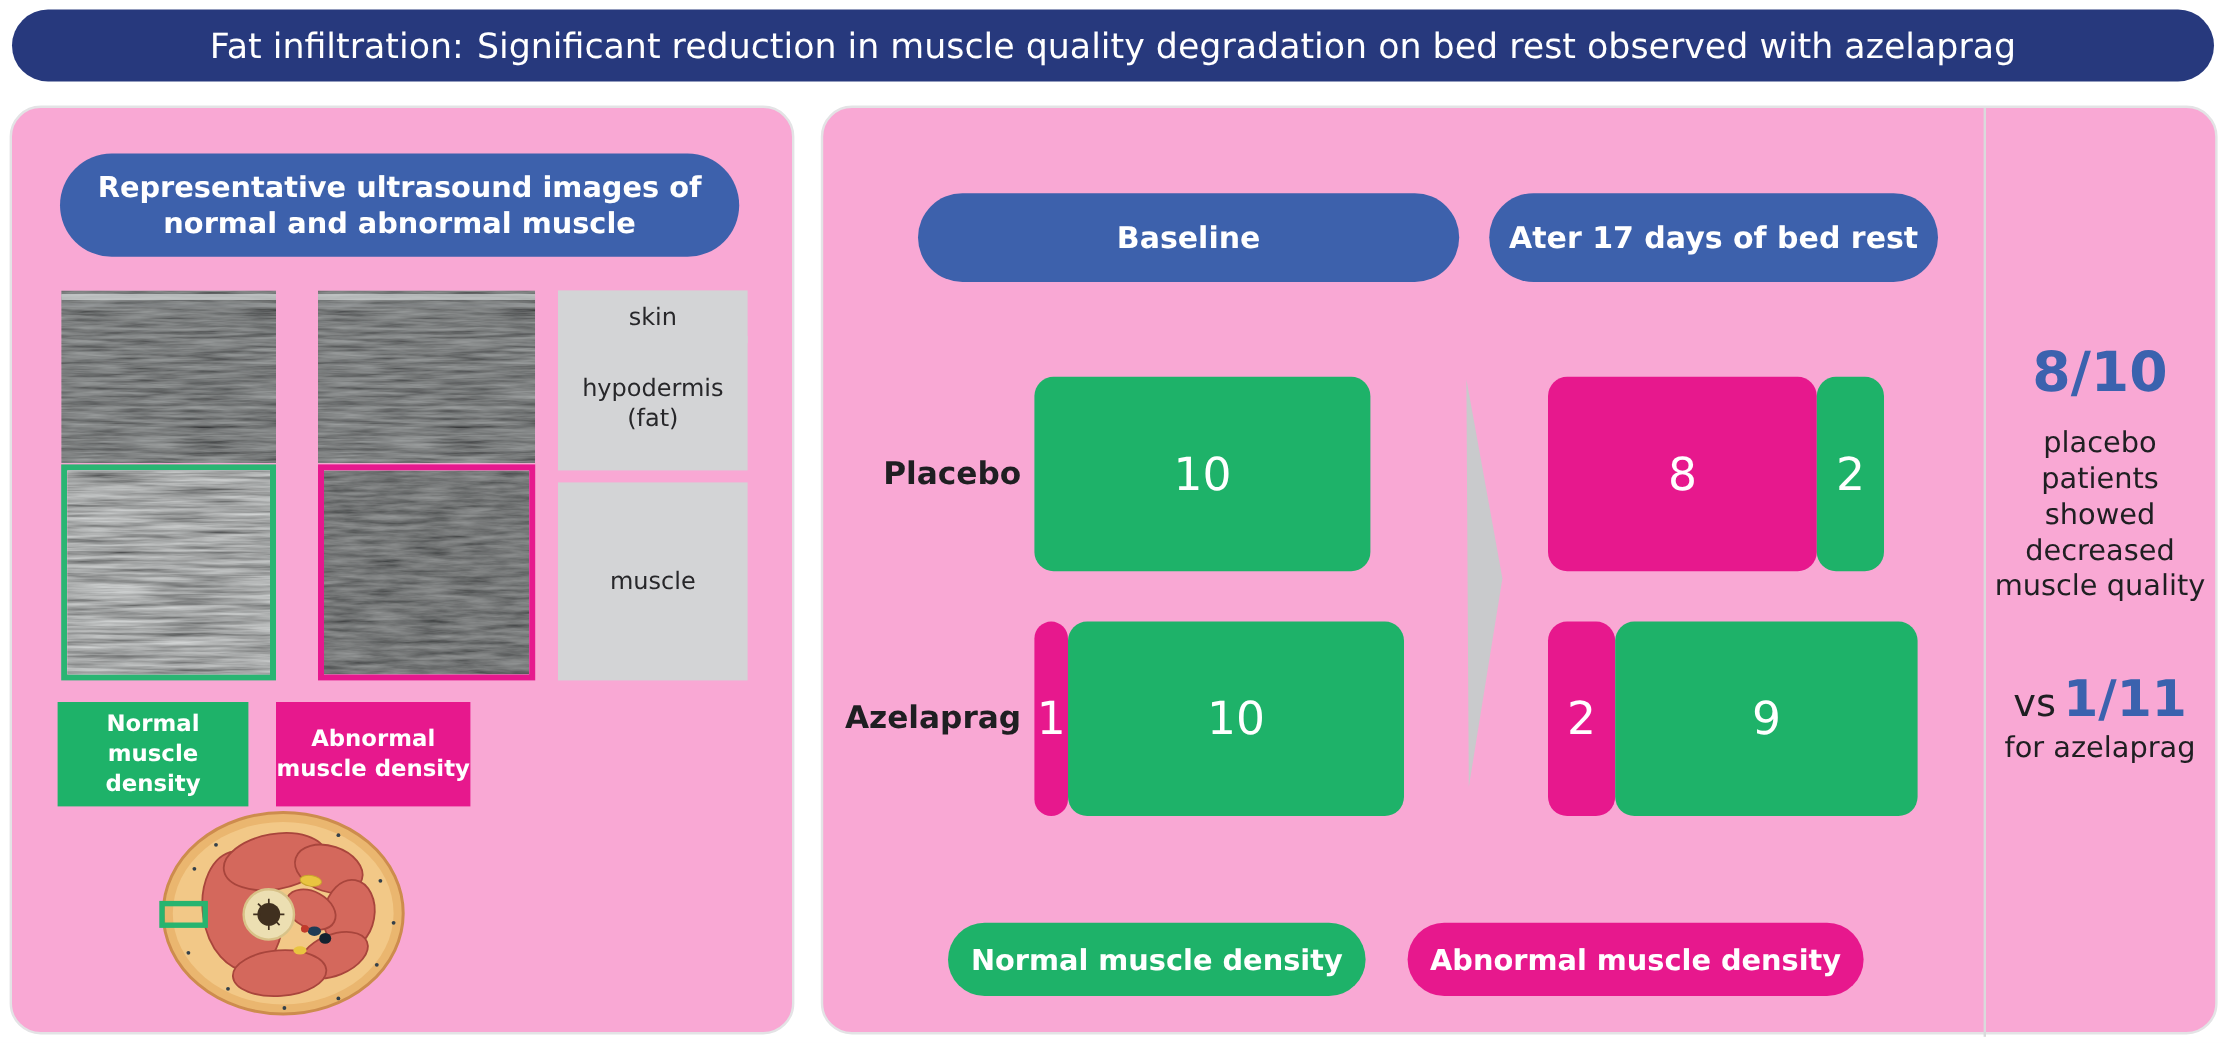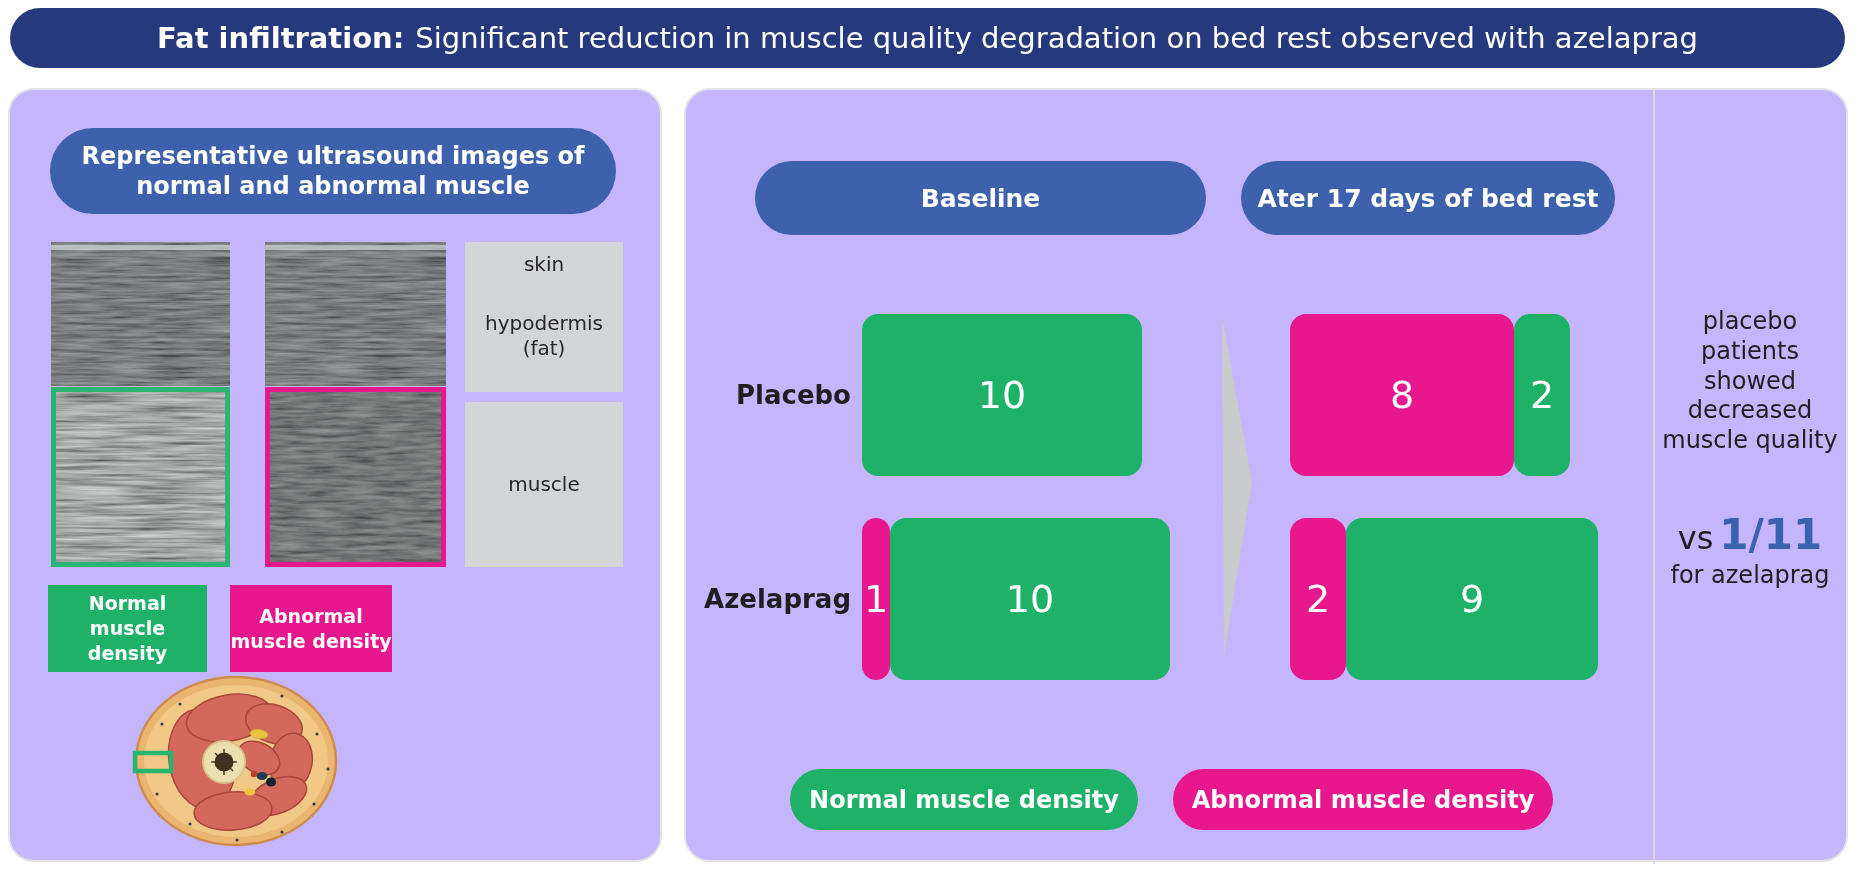--- a/index.html
+++ b/index.html
@@ -1,24 +1,24 @@
 <!DOCTYPE html>
 <html><head>
 <meta charset="utf-8">
 <style>
   html,body{margin:0;padding:0;background:#ffffff;font-family:"DejaVu Sans","Liberation Sans",sans-serif;}
   #stage{position:relative;width:1855px;height:869px;overflow:hidden;background:#ffffff;}
 
   
   .title-bar{position:absolute;left:10px;top:8px;width:1835px;height:60px;border-radius:30px;
     background:#27397d;display:flex;align-items:center;justify-content:center;color:#fff;font-size:29px;}
-  .title-lead{font-weight:bold;margin-right:11px;}
-
-  
-  .card{position:absolute;top:88px;height:774px;background:#c4b5fd;border:2px solid #e3e3e5;border-radius:26px;box-sizing:border-box;}
+  .title-lead{font-weight:normal;margin-right:11px;}
+
+  
+  .card{position:absolute;top:88px;height:774px;background:#f9a8d4;border:2px solid #e3e3e5;border-radius:26px;box-sizing:border-box;}
   #left-card{left:8px;width:654px;}
   #right-card{left:684px;width:1164px;}
 
   
   .panel-pill{position:absolute;left:40px;top:38px;width:566px;height:86px;border-radius:43px;background:#3d61ac;
     display:flex;align-items:center;justify-content:center;text-align:center;color:#fff;font-weight:bold;font-size:24px;line-height:1.25;padding:0 28px;box-sizing:border-box;}
   .us-col{position:absolute;top:152px;}
   #us-col-normal{left:41px;width:179px;}
   #us-col-abnormal{left:255px;width:181px;}
   .us-top{display:block;width:100%;height:144px;}
@@ -34,21 +34,21 @@
   .density-box{position:absolute;top:495px;height:87px;color:#fff;font-weight:bold;font-size:19px;line-height:1.3;
     display:flex;align-items:center;justify-content:center;text-align:center;}
   #density-normal{left:38px;width:159px;background:#1eb269;}
   #density-abnormal{left:220px;width:162px;background:#e7188d;}
   #cross-section{position:absolute;left:122px;top:584px;width:210px;height:175px;}
 
   
   #divider{position:absolute;left:967px;top:0;width:2px;height:774px;background:#dadadc;}
   .col-pill{position:absolute;top:71px;height:74px;border-radius:37px;background:#3d61ac;color:#fff;font-weight:bold;font-size:25px;
     display:flex;align-items:center;justify-content:center;}
-  #pill-baseline{left:69px;width:451px;text-align:center;}
+  #pill-baseline{left:79px;width:451px;text-align:center;}
   #pill-after{left:555px;width:374px;}
   .row-label{position:absolute;left:8px;width:157px;text-align:right;font-weight:bold;font-size:26px;color:#1f1f22;}
   #label-placebo{top:290px;}
   #label-azelaprag{top:494px;}
   .bar{position:absolute;height:162px;display:flex;}
   .seg{height:100%;display:flex;align-items:center;justify-content:center;color:#fff;font-weight:normal;font-size:38px;overflow:hidden;border-radius:16px;}
   .seg-pink{background:#e7188d;}
   .seg-green{background:#1eb269;}
   #arrow-svg{position:absolute;left:520px;top:220px;}
   .legend-pill{position:absolute;top:679px;height:61px;border-radius:31px;color:#fff;font-weight:bold;font-size:24px;
@@ -204,20 +204,21 @@
     <svg id="arrow-svg" width="60" height="350">
       <polygon points="16,6 46,172 18,346" fill="#c9cacc"></polygon>
     </svg>
 
     <div class="legend-pill" id="legend-normal">Normal muscle density</div>
     <div class="legend-pill" id="legend-abnormal">Abnormal muscle density</div>
 
     <div id="divider"></div>
 
     <div id="stat-block">
+      <div class="stat-big">8/10</div>
       <div class="stat-caption">placebo patients showed decreased muscle quality</div>
       <div class="vs-row">
         <span class="vs-word">vs</span><span class="vs-big">1/11</span>
       </div>
       <div class="vs-caption">for azelaprag</div>
     </div>
   </div>
 </div>
 
 </body></html>

